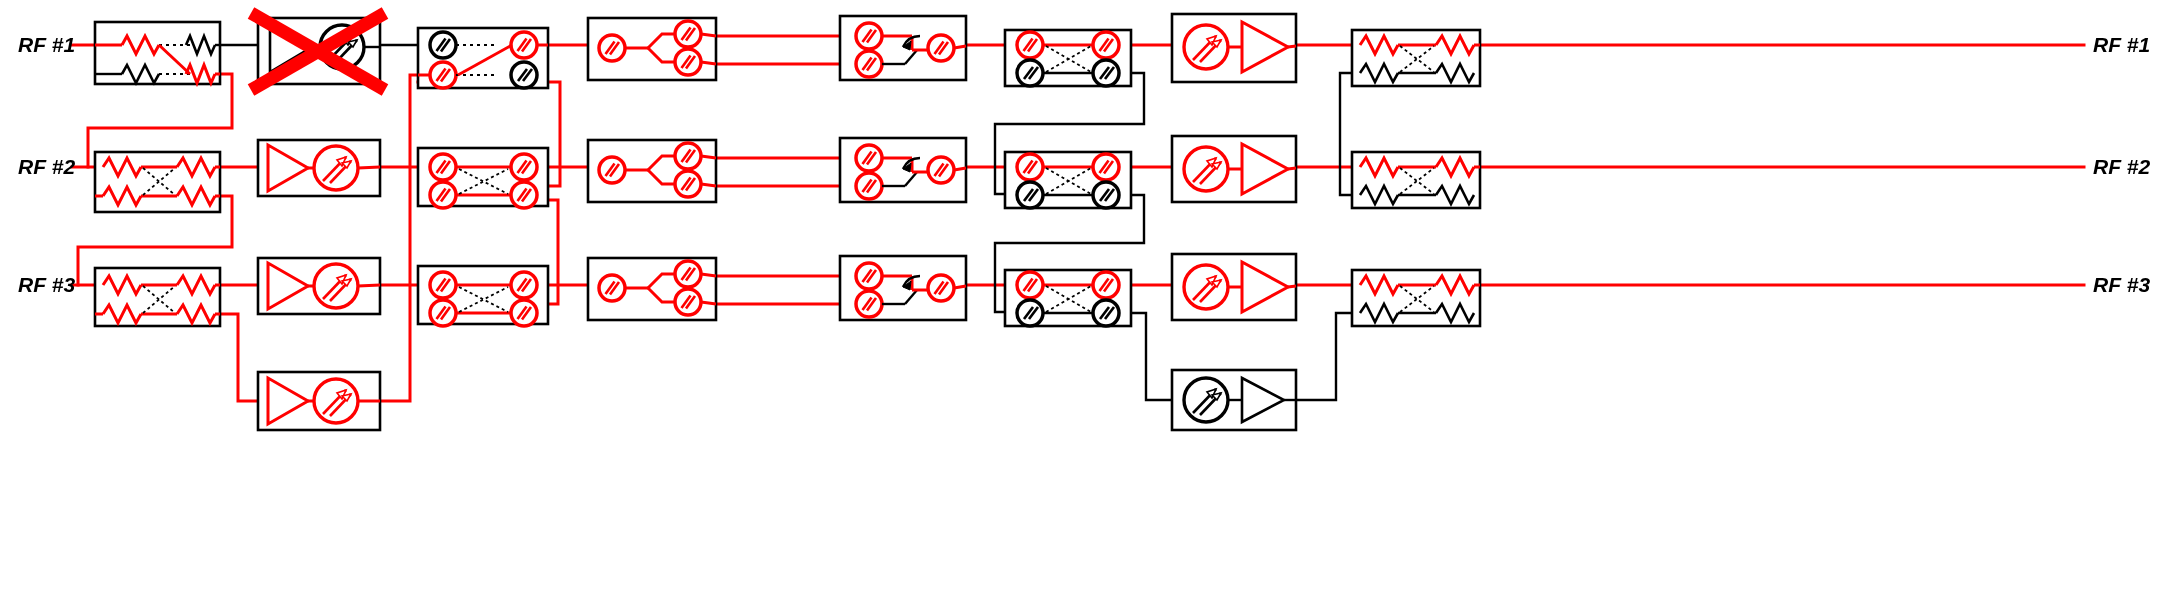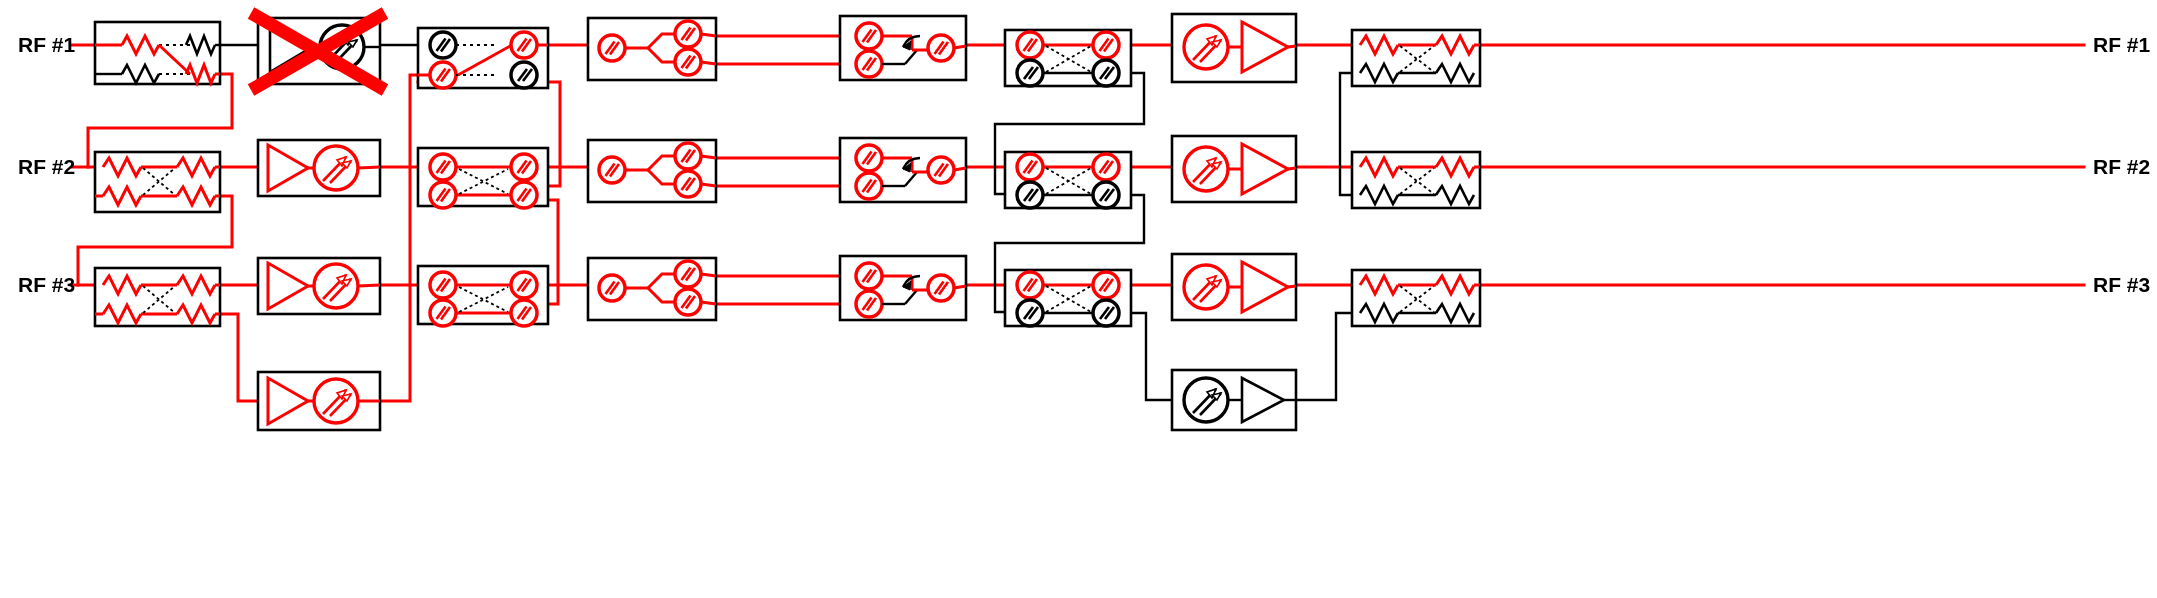--- a/index.html
+++ b/index.html
@@ -1,17 +1,17 @@
 <!DOCTYPE html>
 <html><head>
 <meta charset="utf-8">
 <style>
   html,body{margin:0;padding:0;background:#ffffff;}
   body{font-family:"Liberation Sans", sans-serif;}
-  #stage{position:relative;width:2157px;height:598px;background:#fff;overflow:hidden;}
+  #stage{position:relative;width:2157px;height:598px;background:#fff;overflow:hidden;font-style:italic;}
   svg{display:block;}
   .lbl{font-family:"Liberation Sans", sans-serif;font-weight:bold;font-size:21px;fill:#000;}
 </style>
 </head>
 <body>
 
 <div id="stage">
   <svg width="2157" height="598" viewBox="0 0 2157 598">
 
     <defs>

